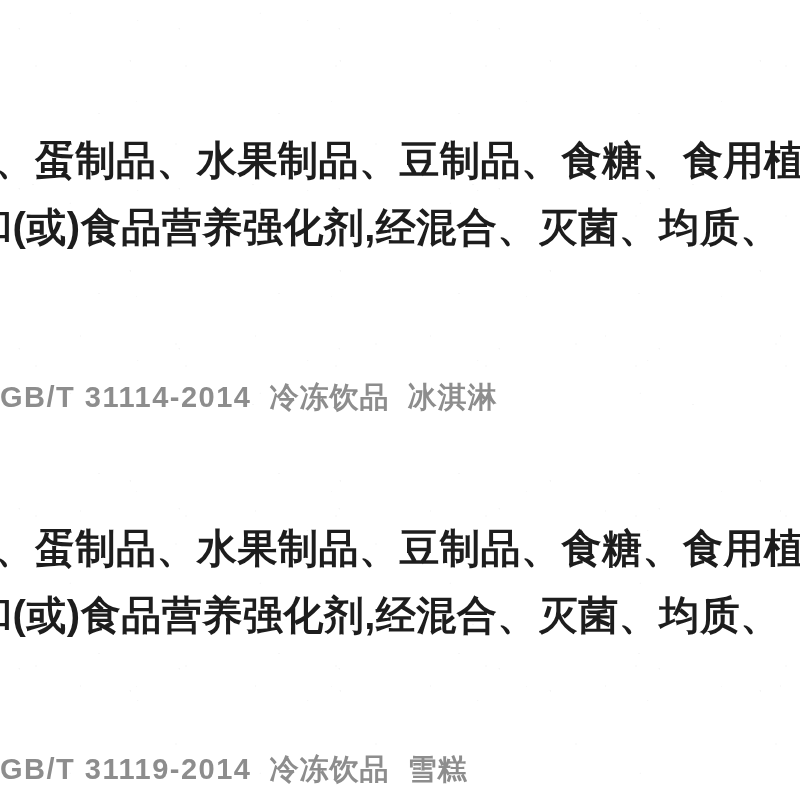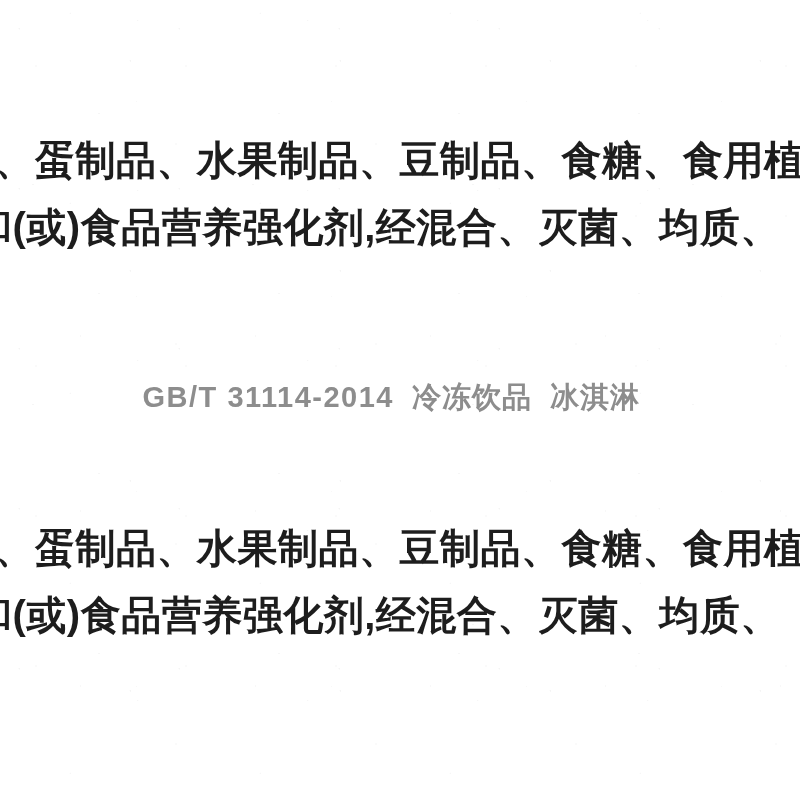--- a/index.html
+++ b/index.html
@@ -60,21 +60,21 @@
   }
   .body-line.indent-left2 {
     text-indent: -28px;
   }
 
   
   .std-line {
     position: absolute;
     left: 0;
     width: 640px;
-    text-align: right;
+    text-align: left;
     white-space: nowrap;
     color: #8d8d8d;
     font-weight: 700;
     font-size: 29px;
     letter-spacing: 1px;
     line-height: 1;
   }
   .std-line .code {
     letter-spacing: 1.5px;
   }
@@ -96,14 +96,17 @@
   <div class="body-line indent-left" style="top:140px;">品、蛋制品、水果制品、豆制品、食糖、食用植</div>
   <div class="body-line indent-left2" style="top:207px;">和(或)食品营养强化剂,经混合、灭菌、均质、</div>
 
   <div class="std-line" style="top:383px;">
     <span class="code">GB/T  31114-2014</span><span class="gap"></span><span class="name">冷冻饮品</span><span class="gap"></span><span class="name">冰淇淋</span>
   </div>
 
   <div class="body-line indent-left" style="top:528px;">品、蛋制品、水果制品、豆制品、食糖、食用植</div>
   <div class="body-line indent-left2" style="top:595px;">和(或)食品营养强化剂,经混合、灭菌、均质、</div>
 
+  <div class="std-line" style="top:755px;">
+    <span class="code">GB/T 31119-2014</span><span class="gap"></span><span class="name">冷冻饮品</span><span class="gap"></span><span class="name">雪糕</span>
+  </div>
 
 </div>
 
 </body></html>

